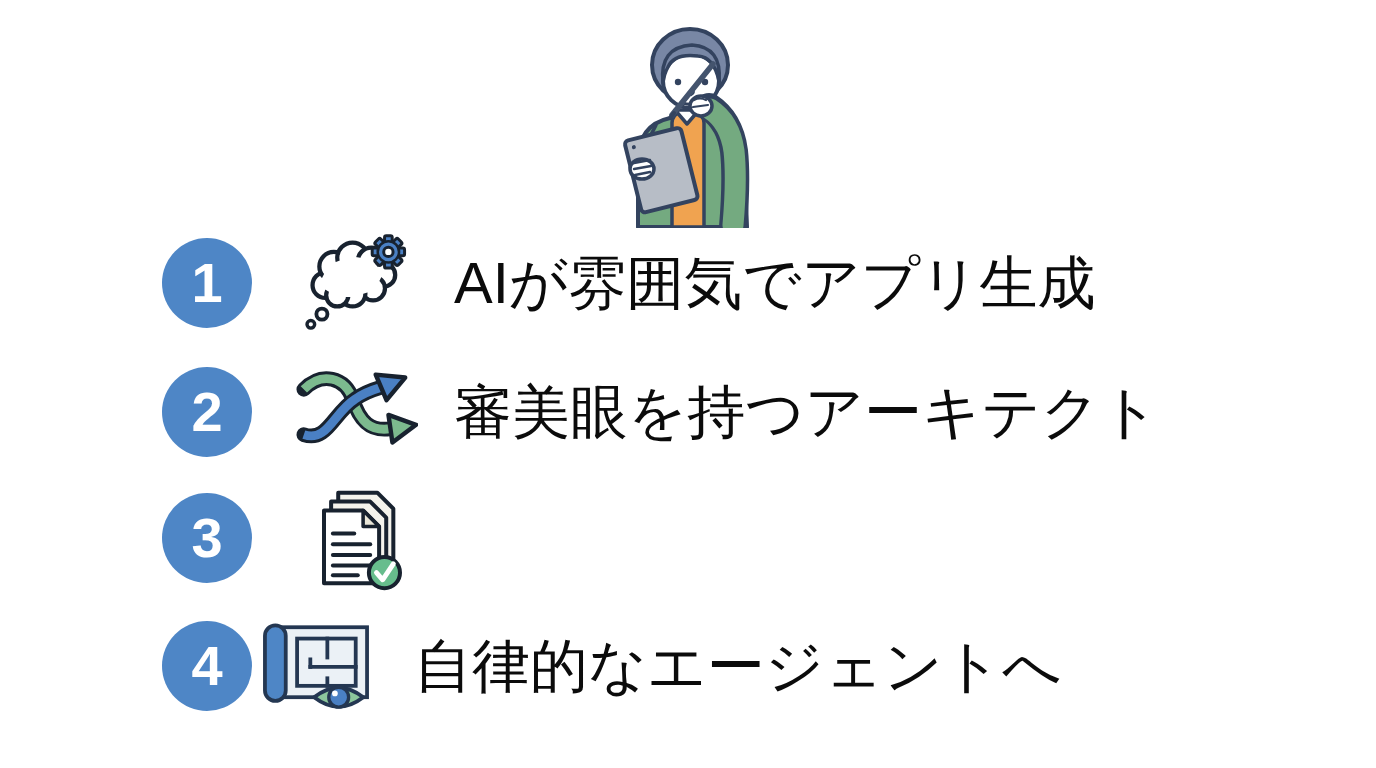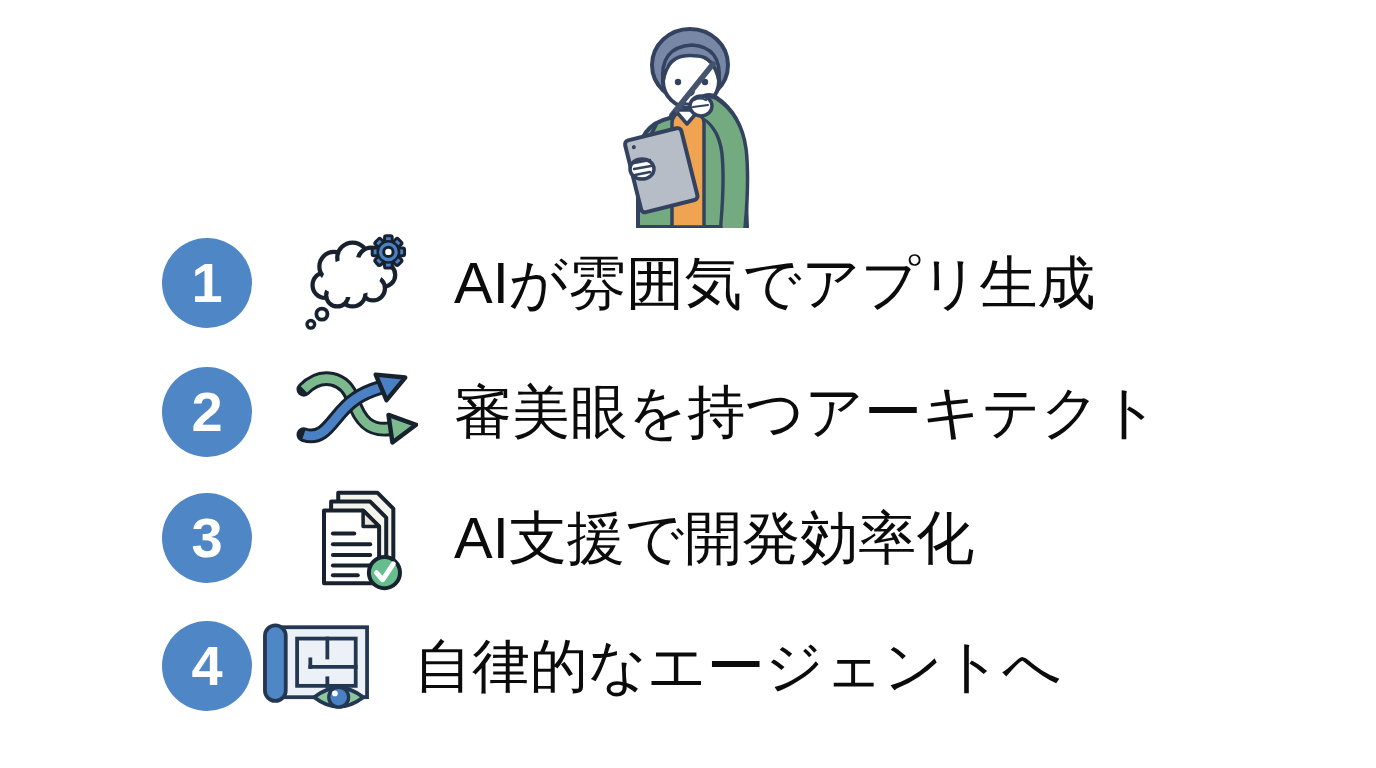--- a/index.html
+++ b/index.html
@@ -136,21 +136,20 @@
           <path d="M 28 56 H 52"></path>
           <path d="M 28 68 H 70"></path>
           <path d="M 28 80 H 70"></path>
           <path d="M 28 92 H 70"></path>
           <path d="M 28 103 H 56"></path>
         </g>
         <circle cx="86" cy="100" r="17.5" fill="#67bd8d" stroke="#18222f" stroke-width="4.5"></circle>
         <path d="M 77 100 L 84 108 L 96 90" stroke="#ffffff" stroke-width="5.5" fill="none" stroke-linecap="round" stroke-linejoin="round"></path>
       </svg>
     </div>
-    <div class="label">AI支援で開発効率化</div>
   </div>
 
   <div class="row r4">
     <div class="iconbox" style="margin-left:0;order:2;">
       <svg width="126" height="104" viewBox="0 0 132 110" aria-hidden="true">
         <rect x="28" y="14" width="92" height="74" fill="#ebf1f6" stroke="#243752" stroke-width="4"></rect>
         <rect x="12" y="12" width="22" height="80" rx="11" fill="#4e86c6" stroke="#243752" stroke-width="4"></rect>
         <g stroke="#243752" stroke-width="4" fill="none" stroke-linecap="square">
           <rect x="46" y="26" width="62" height="50"></rect>
           <path d="M 78 26 V 46"></path>

